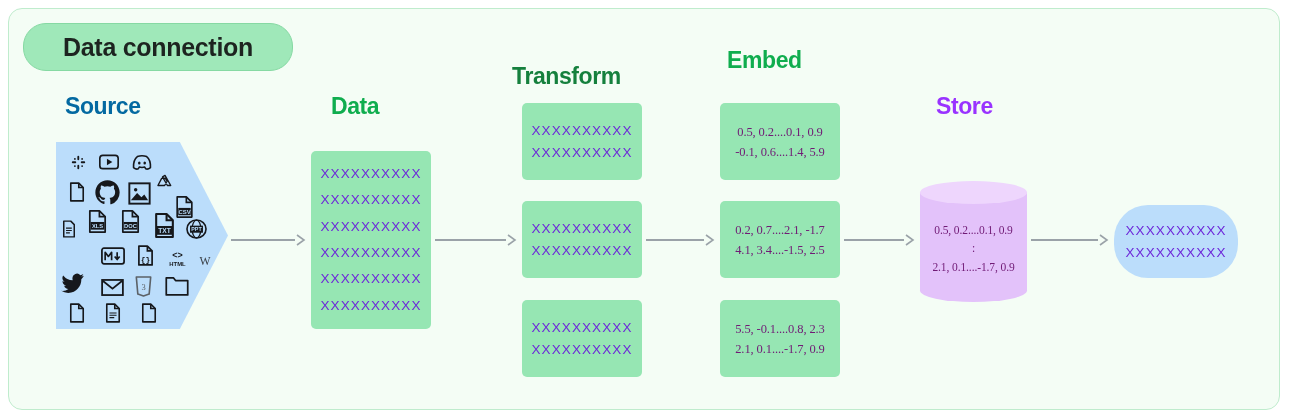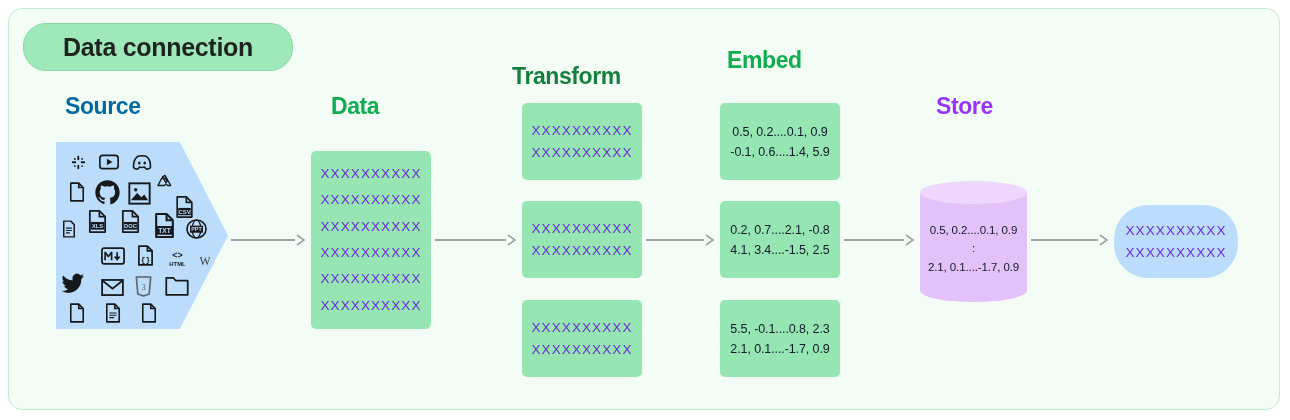--- a/index.html
+++ b/index.html
@@ -75,22 +75,22 @@
     border-radius:5px;
   }
   .green-box{background:#96e6b3;}
   .blue-pill{background:#bbddfb;border-radius:34px;}
 
   .row-x{
     font-size:13.5px;color:#6d28d9;letter-spacing:1.1px;
     font-weight:normal;line-height:1.62;
   }
   .row-num{
-    font-size:12.5px;color:#0f172a;letter-spacing:-0.1px;
-    line-height:1.6;white-space:nowrap;
+    font-size:12.5px;color:#701a75;letter-spacing:-0.1px;
+    line-height:1.6;white-space:nowrap;font-family:Liberation Serif, serif;
   }
 
   
   #box-load{left:302px;top:142px;width:120px;height:178px;}
   #box-load .row-x{line-height:1.95;}
 
   
   #box-tf-0{left:513px;top:94px; width:120px;height:77px;}
   #box-tf-1{left:513px;top:192px;width:120px;height:77px;}
   #box-tf-2{left:513px;top:291px;width:120px;height:77px;}
@@ -344,21 +344,21 @@
   <div class="box green-box" id="box-tf-2">
     <div class="row-x">XXXXXXXXXX</div>
     <div class="row-x">XXXXXXXXXX</div>
   </div>
 
   <div class="box green-box" id="box-em-0">
     <div class="row-num">0.5, 0.2....0.1, 0.9</div>
     <div class="row-num">-0.1, 0.6....1.4, 5.9</div>
   </div>
   <div class="box green-box" id="box-em-1">
-    <div class="row-num">0.2, 0.7....2.1, -0.8</div>
+    <div class="row-num">0.2, 0.7....2.1, -1.7</div>
     <div class="row-num">4.1, 3.4....-1.5, 2.5</div>
   </div>
   <div class="box green-box" id="box-em-2">
     <div class="row-num">5.5, -0.1....0.8, 2.3</div>
     <div class="row-num">2.1, 0.1....-1.7, 0.9</div>
   </div>
 
   <div id="cyl-wrap">
     <div id="cyl-bottom"></div>
     <div id="cyl-body"></div>

